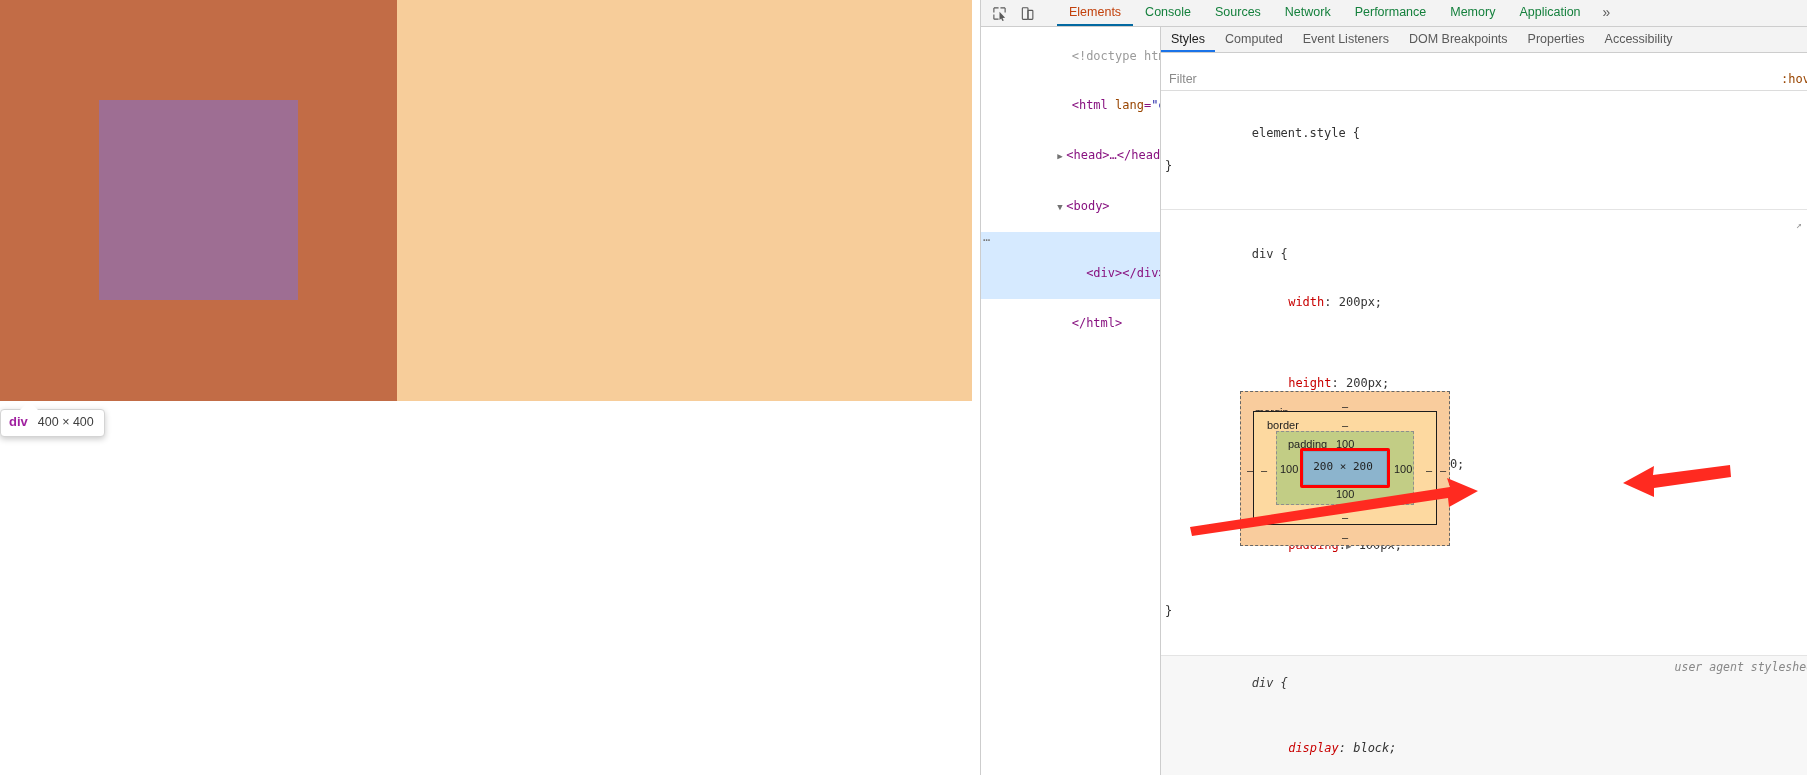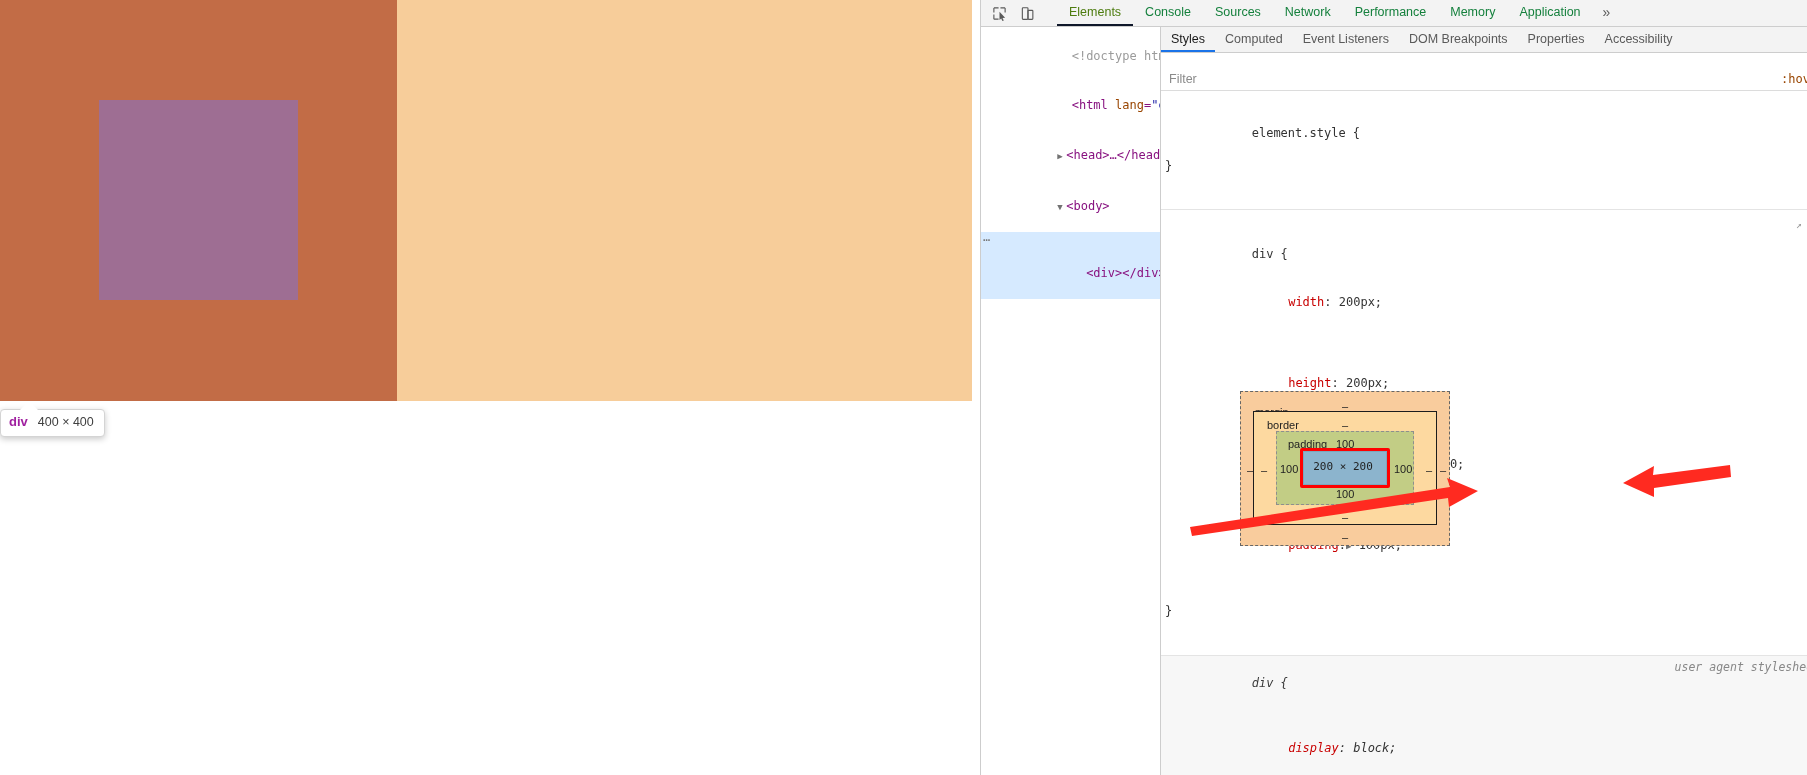--- a/index.html
+++ b/index.html
@@ -99,22 +99,22 @@
   .main-tab {
     padding: 0 12px;
     display: flex; align-items: center;
     font-size: 12.5px;
     color: #15803d;
     white-space: nowrap;
     cursor: pointer;
     border-bottom: 2px solid transparent;
   }
   .main-tab.selected {
-    color: #4d7c0f;
-    border-bottom: 2px solid #0f172a;
+    color: #c2410c;
+    border-bottom: 2px solid #0369a1;
   }
   .main-tab.more { font-size: 14px; padding: 0 10px; color: #5a5a5a; }
 
   
   .dt-body { display: flex; height: calc(775px - 27px); }
 
   .dom-pane {
     width: 51px;
     flex: 0 0 180px;
     background: #ffffff;
@@ -348,20 +348,23 @@
         <div class="dom-line">
           <span class="tri">▶</span><span class="tk-punct">&lt;head&gt;…&lt;/head&gt;</span>
         </div>
         <div class="dom-line">
           <span class="tri">▼</span><span class="tk-punct">&lt;body&gt;</span>
         </div>
         <div class="dom-line selected">
           <span class="dom-ellipsis">⋯</span>
           <span class="tk-punct">    &lt;div&gt;&lt;/div&gt; </span>
         </div>
+        <div class="dom-line">
+          <span class="tk-punct">  &lt;/html&gt;</span>
+        </div>
       </div>
 
       <div class="styles-pane">
 
         <div class="sub-tabs">
           <div class="sub-tab selected">Styles</div>
           <div class="sub-tab">Computed</div>
           <div class="sub-tab">Event Listeners</div>
           <div class="sub-tab">DOM Breakpoints</div>
           <div class="sub-tab">Properties</div>

